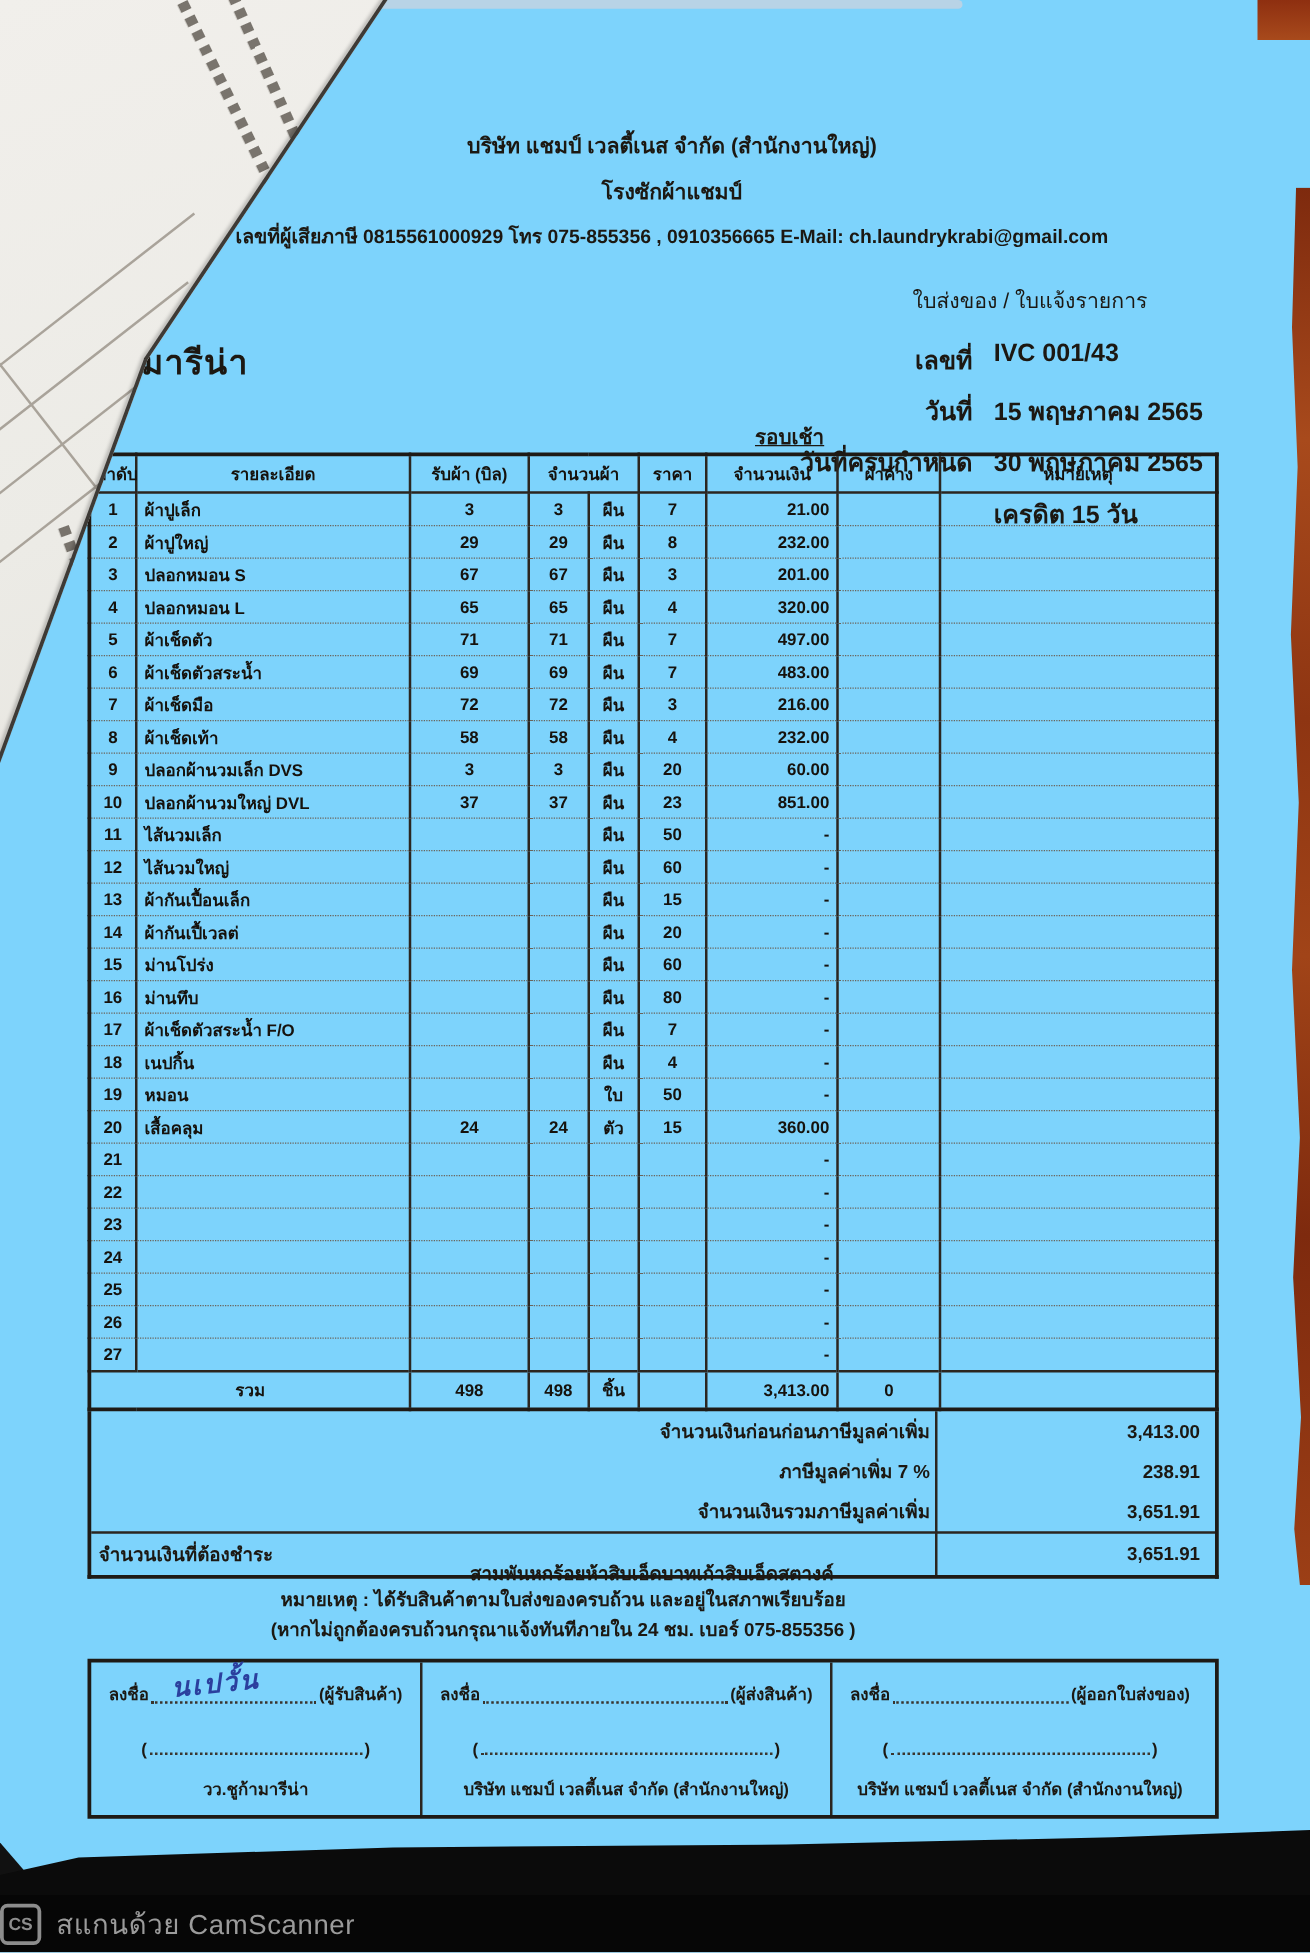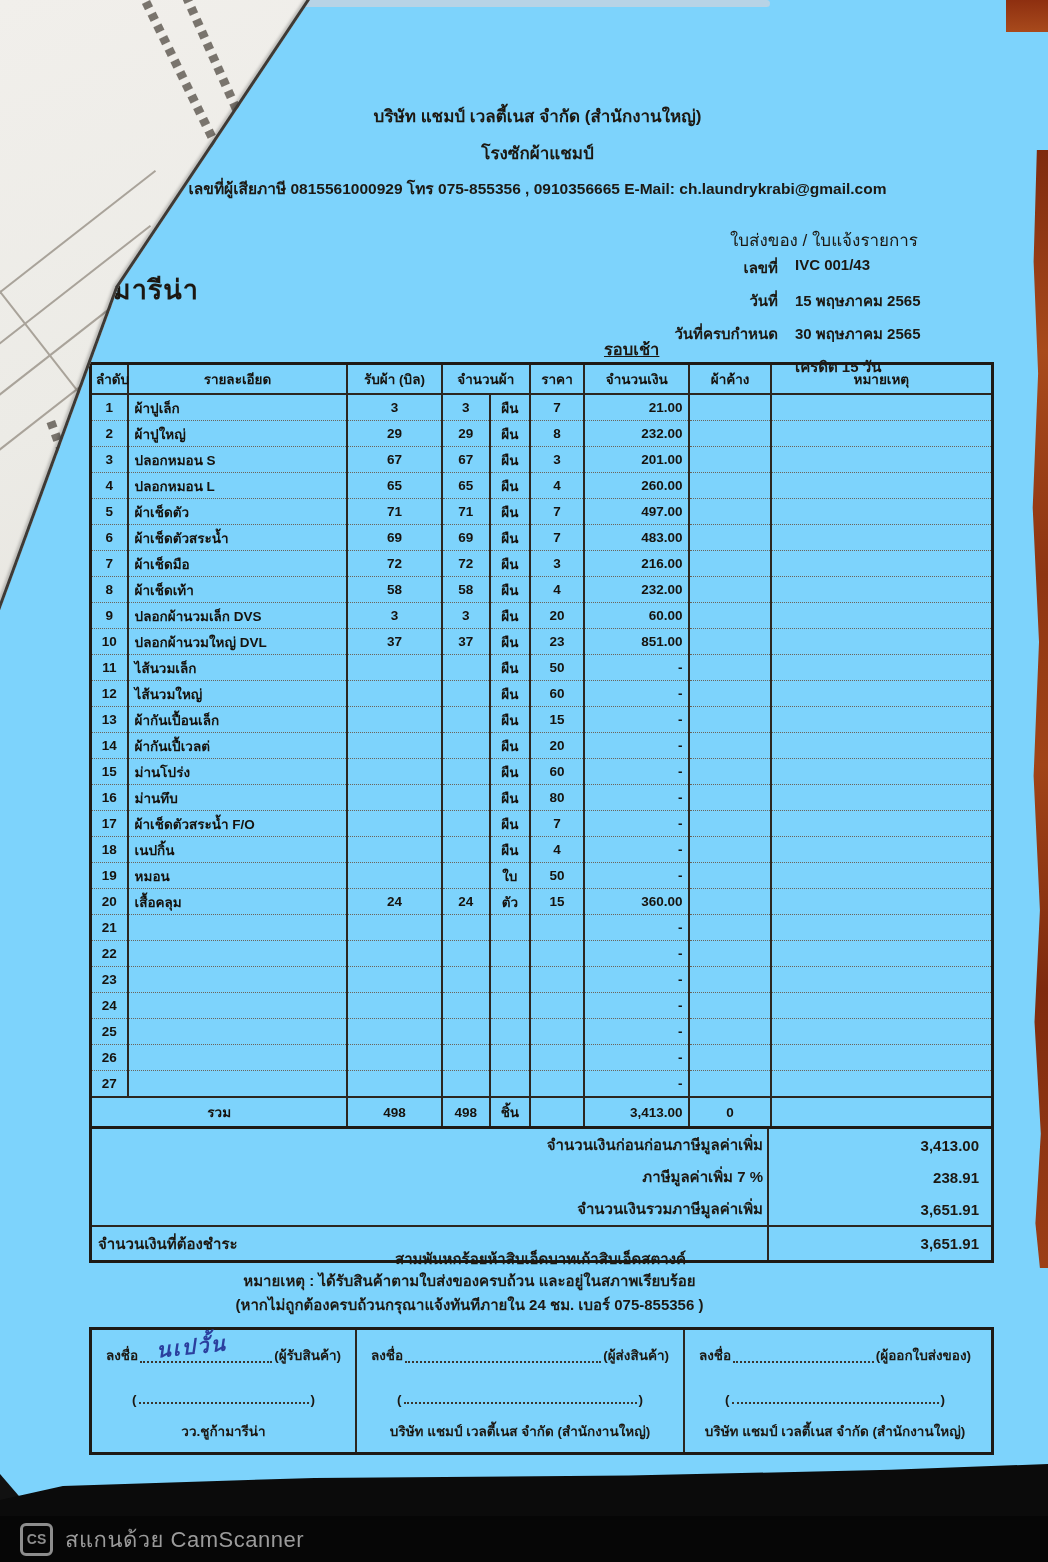--- a/index.html
+++ b/index.html
@@ -17,38 +17,38 @@
       clip-path:polygon(0 0,100% 40%,60% 100%,0 100%);}
   
   .under-page{position:absolute;left:0;top:0;width:330px;height:620px;z-index:30;
       background:linear-gradient(160deg,#f1efeb 0%,#ecebe6 60%,#e7e5df 100%);
       clip-path:polygon(0 0,310px 0,118px 288px,0 610px);}
   .up-line{position:absolute;height:2px;background:#a9a39a;transform-origin:0 0;}
   .up-text{position:absolute;height:9px;width:250px;transform-origin:0 0;opacity:.8;
       background:repeating-linear-gradient(90deg,#5c564e 0 7px,transparent 7px 13px);filter:blur(.6px);}
   .fold-edge{position:absolute;height:3px;background:#3d3a36;transform-origin:0 0;z-index:31;box-shadow:0 2px 3px rgba(0,0,0,.25);}
   
-  .cs-bar{position:absolute;left:0;right:0;bottom:0;height:46px;background:#060606;display:flex;align-items:center;gap:12px;padding-left:20px;box-sizing:border-box;}
+  .cs-bar{position:absolute;left:0;right:0;bottom:0;height:46px;background:#060606;display:flex;align-items:center;gap:12px;padding-left:0;box-sizing:border-box;}
   .cs-icon{width:27px;height:27px;border:3px solid #8d8d8d;border-radius:6px;color:#8d8d8d;font-weight:bold;font-size:14px;display:flex;align-items:center;justify-content:center;}
   .cs-text{color:#9b9b9b;font-size:22px;letter-spacing:.5px;}
   
   .doc-head{position:absolute;left:85px;top:102px;width:905px;text-align:center;font-weight:bold;z-index:10;}
   .doc-head .h1{font-size:17px;margin-bottom:10px;}
   .doc-head .h2{font-size:17px;margin-bottom:10px;}
   .doc-head .h3{font-size:16px;margin-bottom:9px;}
   .doc-head .h4{font-size:15.5px;}
   .doc-title{position:absolute;left:730px;top:226px;font-size:17px;font-weight:normal;z-index:10;}
-  .info-grid{position:absolute;left:620px;top:256px;width:370px;z-index:10;font-weight:bold;font-size:15px;}
+  .info-grid{position:absolute;left:620px;top:272px;width:370px;z-index:10;font-weight:bold;font-size:20px;}
   .info-row{display:flex;margin-bottom:9px;}
   .info-row .lbl{width:158px;text-align:right;}
   .info-row .val{padding-left:17px;}
   .customer{position:absolute;left:60px;top:268px;font-size:27px;font-weight:bold;z-index:10;letter-spacing:1px;}
   .shift{position:absolute;left:604px;top:336px;font-size:16.5px;font-weight:bold;text-decoration:underline;z-index:10;}
   
-  .doc-body{position:absolute;left:89px;top:362px;width:761px;z-index:10;}
+  .doc-body{position:absolute;left:70px;top:362px;width:761px;z-index:10;}
   table.inv{border-collapse:collapse;table-layout:fixed;width:905px;font-size:13.5px;font-weight:bold;color:#16120d;}
   table.inv{border:3px solid #1e1a15;}
   table.inv th{border-right:2px solid #2b2620;border-bottom:2.5px solid #2b2620;height:28px;font-size:13.5px;padding:0 4px;}
   table.inv td{border-right:2px solid #2b2620;border-bottom:1px dotted #6b645a;height:25px;padding:0 6px;overflow:hidden;white-space:nowrap;}
   table.inv tfoot td{border-top:2.5px solid #2b2620;border-bottom:none;height:28px;}
   .c-no{text-align:center;padding:0 2px;}
   .c-desc{text-align:left;}
   .c-received,.c-qty,.c-unit,.c-price,.c-pending{text-align:center;}
   .c-amount{text-align:right;padding-right:14px;}
   .t-label{text-align:center;}
@@ -171,21 +171,21 @@
             <td class="c-pending"></td>
             <td class="c-remark"></td>
           </tr>
           <tr>
             <td class="c-no">4</td>
             <td class="c-desc">ปลอกหมอน L</td>
             <td class="c-received">65</td>
             <td class="c-qty">65</td>
             <td class="c-unit">ผืน</td>
             <td class="c-price">4</td>
-            <td class="c-amount">260.00</td>
+            <td class="c-amount">320.00</td>
             <td class="c-pending"></td>
             <td class="c-remark"></td>
           </tr>
           <tr>
             <td class="c-no">5</td>
             <td class="c-desc">ผ้าเช็ดตัว</td>
             <td class="c-received">71</td>
             <td class="c-qty">71</td>
             <td class="c-unit">ผืน</td>
             <td class="c-price">7</td>

